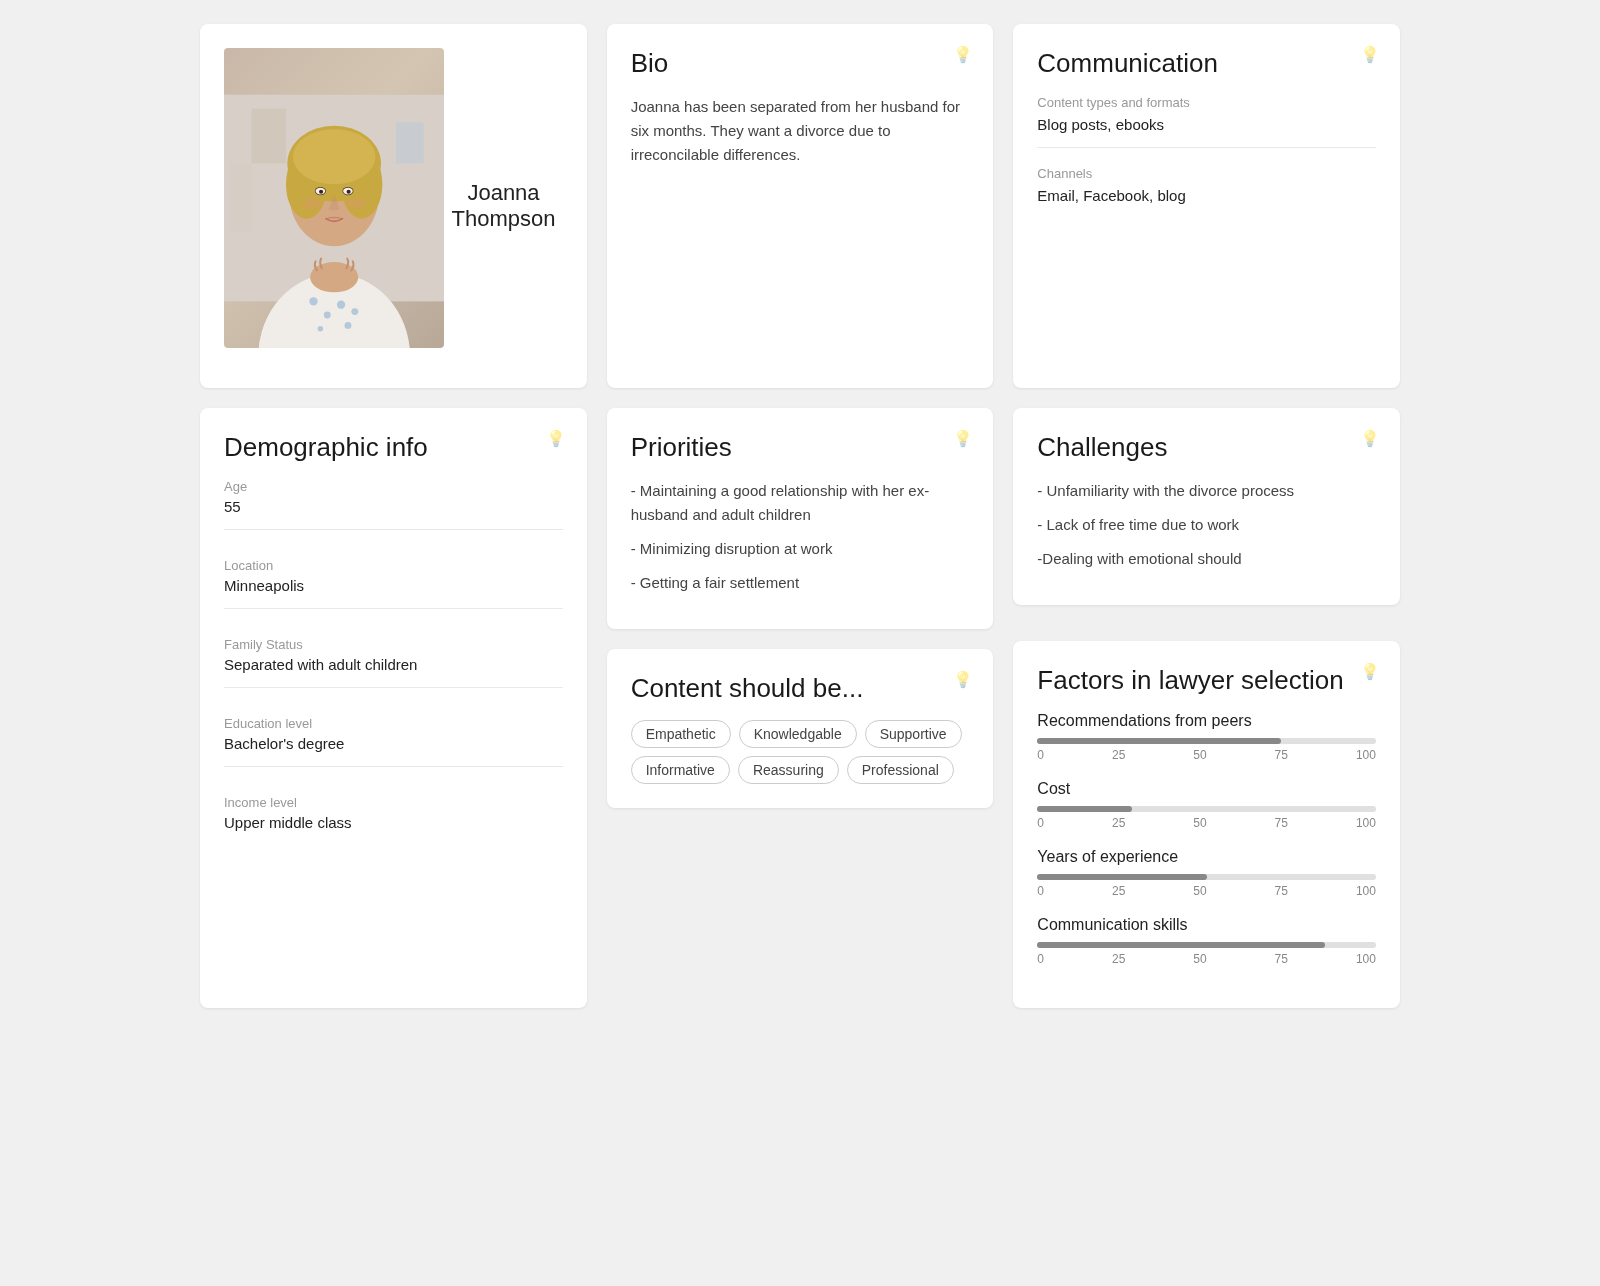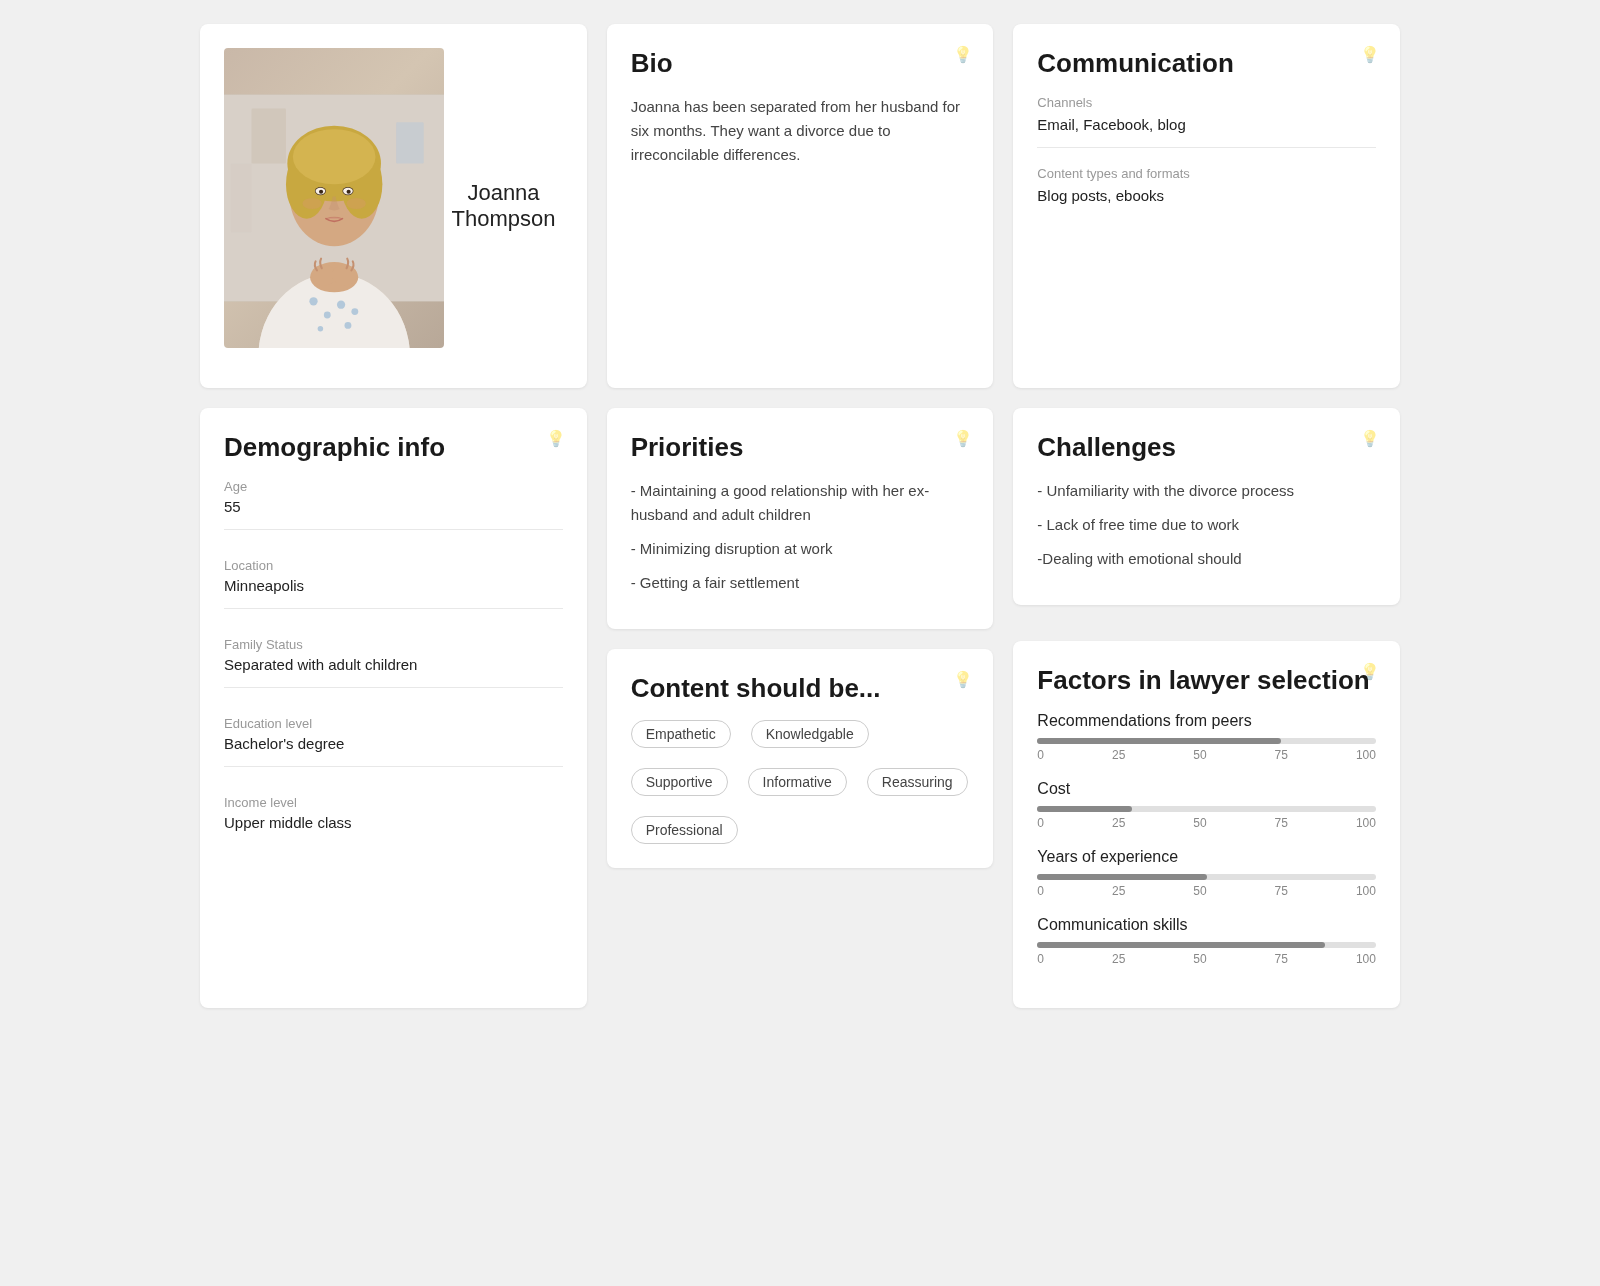--- a/index.html
+++ b/index.html
@@ -48,21 +48,21 @@
     
     .profile-name {
       font-size: 22px;
       font-weight: 400;
       color: #222;
       text-align: center;
     }
     
     .card-title {
       font-size: 26px;
-      font-weight: 700;
+      font-weight: 400;
       color: #1a1a1a;
       margin-bottom: 16px;
     }
     .card-body {
       font-size: 15px;
       color: #444;
       line-height: 1.6;
     }
     .card-body p {
       margin-bottom: 10px;
@@ -100,21 +100,21 @@
       padding-bottom: 14px;
       border-bottom: 1px solid #e8e8e8;
     }
     .demo-section:last-child .demo-value {
       border-bottom: none;
     }
     
     .tags-container {
       display: flex;
       flex-wrap: wrap;
-      gap: 20px;
+      gap: 8px;
       margin-top: 8px;
     }
     .tag {
       border: 1px solid #ccc;
       border-radius: 16px;
       padding: 5px 14px;
       font-size: 14px;
       color: #444;
       background: #fff;
     }
@@ -224,26 +224,26 @@
   <div class="card">
     <span class="card-icon bulb-icon"></span>
     <h2 class="card-title">Bio</h2>
     <div class="card-body">Joanna has been separated from her husband for six months. They want a divorce due to irreconcilable differences.</div>
   </div>
 
   <div class="card">
     <span class="card-icon bulb-icon"></span>
     <h2 class="card-title">Communication</h2>
     <div class="comm-section">
+      <div class="comm-label">Content types and formats</div>
+      <div class="comm-value">Blog posts, ebooks</div>
+    </div>
+    <div class="comm-section">
       <div class="comm-label">Channels</div>
       <div class="comm-value">Email, Facebook, blog</div>
-    </div>
-    <div class="comm-section">
-      <div class="comm-label">Content types and formats</div>
-      <div class="comm-value">Blog posts, ebooks</div>
     </div>
   </div>
 
   <div class="card">
     <span class="card-icon bulb-icon"></span>
     <h2 class="card-title">Demographic info</h2>
     <div class="demo-section">
       <div class="demo-label">Age</div>
       <div class="demo-value">55</div>
     </div>

